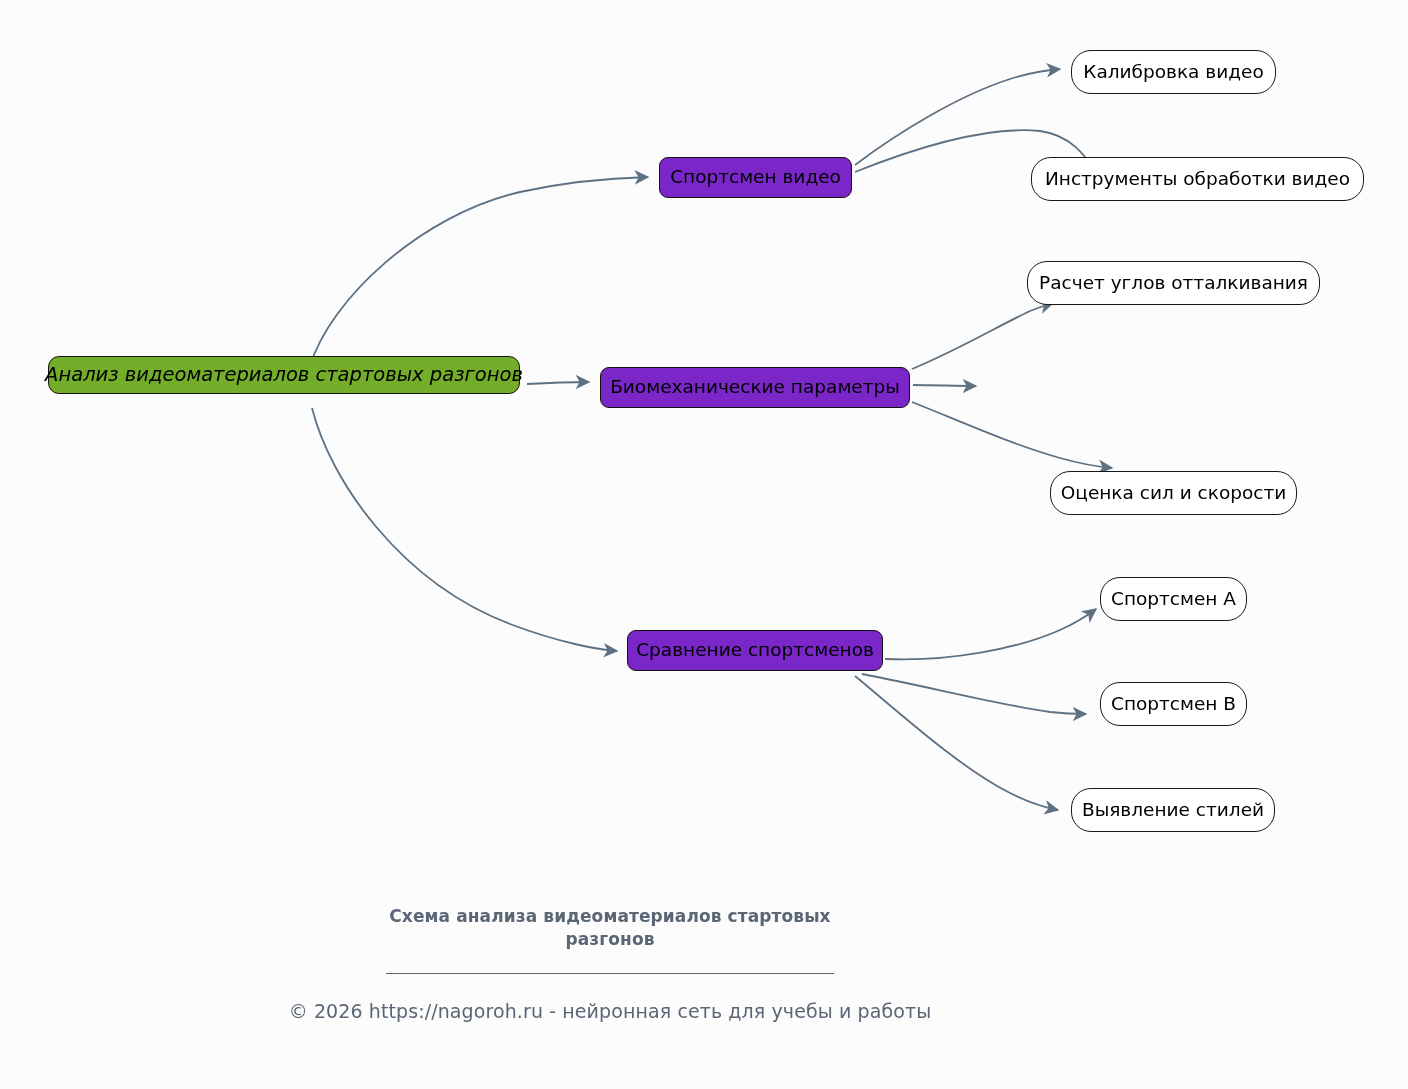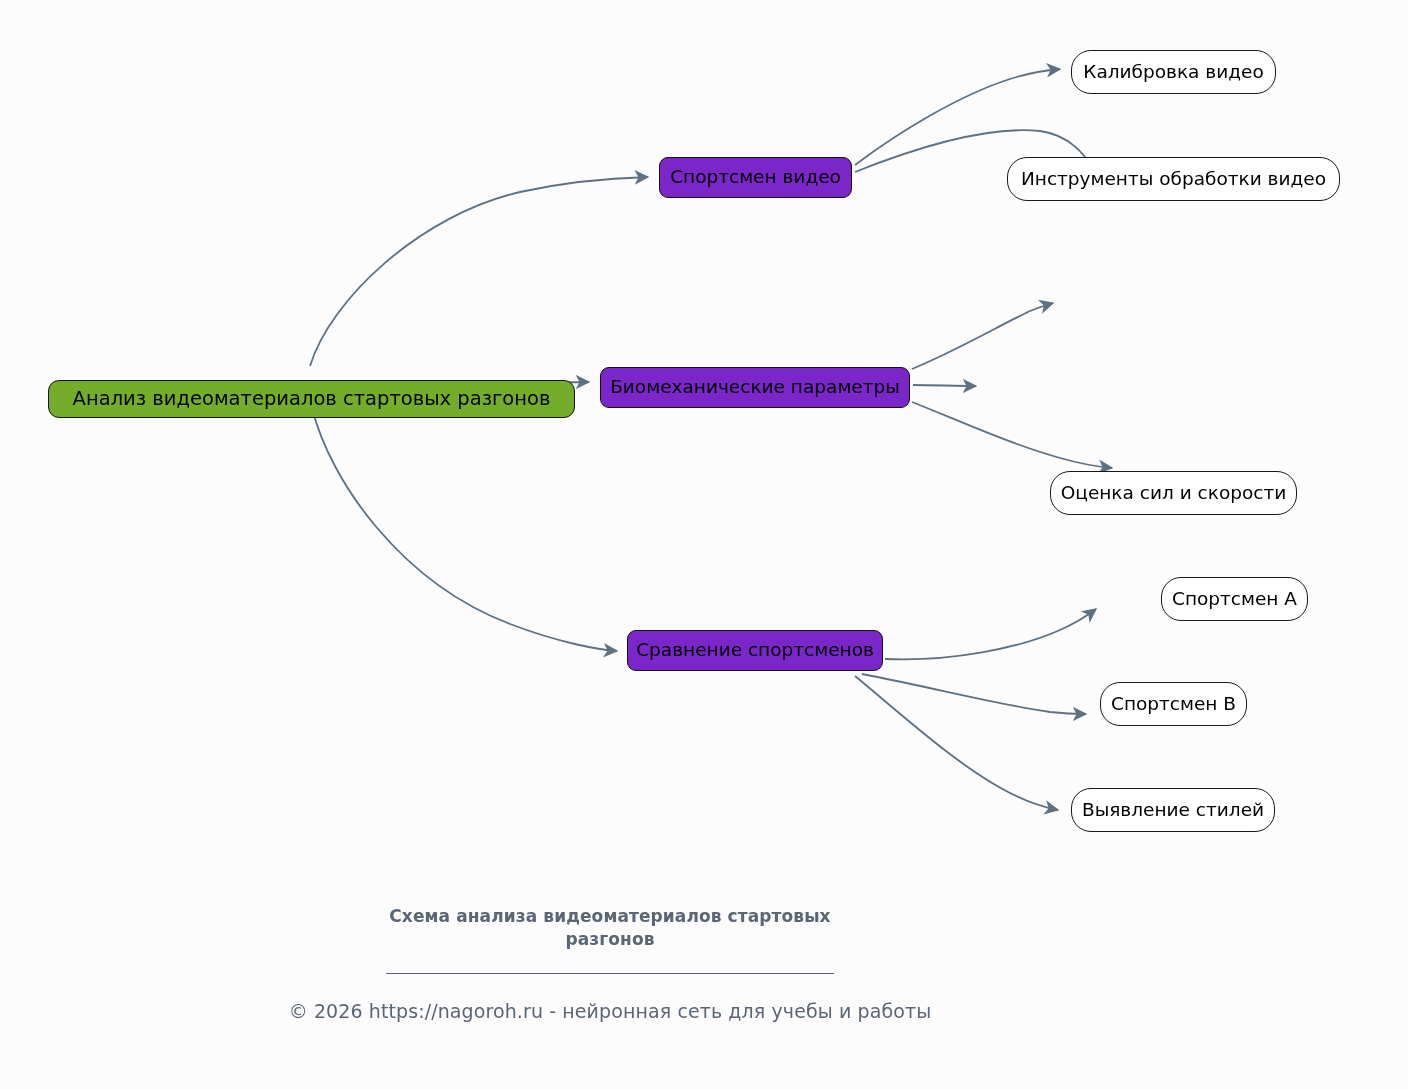--- a/index.html
+++ b/index.html
@@ -130,45 +130,48 @@
       <path d="M 912 402 C 960 421 1010 444 1060 458 C 1085 465 1100 467 1112 468"></path>
 
       <path d="M 885 659 C 950 662 1020 648 1060 630 C 1078 622 1088 615 1096 609"></path>
 
       <path d="M 862 674 C 930 687 1000 705 1050 712 C 1068 714 1078 714 1086 714"></path>
 
       <path d="M 855 676 C 900 713 960 768 1010 793 C 1032 804 1048 808 1058 810"></path>
     </g>
   </svg>
 
-  <div class="node node-root" style="left:48px; top:380px; width:527px; height:38px;">
+  <div class="node node-root" style="left:48px; top:356px; width:472px; height:38px;font-style:italic;">
     <span>Анализ видеоматериалов стартовых разгонов</span>
   </div>
 
   <div class="node node-branch" style="left:659px; top:157px; width:193px; height:41px;">
     <span>Спортсмен видео</span>
   </div>
   <div class="node node-leaf" style="left:1071px; top:50px; width:205px; height:44px;">
     <span>Калибровка видео</span>
   </div>
-  <div class="node node-leaf" style="left:1007px; top:157px; width:333px; height:44px;">
+  <div class="node node-leaf" style="left:1031px; top:157px; width:333px; height:44px;">
     <span>Инструменты обработки видео</span>
   </div>
 
   <div class="node node-branch" style="left:600px; top:367px; width:310px; height:41px;">
     <span>Биомеханические параметры</span>
+  </div>
+  <div class="node node-leaf" style="left:1027px; top:261px; width:293px; height:44px;">
+    <span>Расчет углов отталкивания</span>
   </div>
   <div class="node node-leaf" style="left:1050px; top:471px; width:247px; height:44px;">
     <span>Оценка сил и скорости</span>
   </div>
 
   <div class="node node-branch" style="left:627px; top:630px; width:256px; height:41px;">
     <span>Сравнение спортсменов</span>
   </div>
-  <div class="node node-leaf" style="left:1161px; top:577px; width:147px; height:44px;">
+  <div class="node node-leaf" style="left:1100px; top:577px; width:147px; height:44px;">
     <span>Спортсмен А</span>
   </div>
   <div class="node node-leaf" style="left:1100px; top:682px; width:147px; height:44px;">
     <span>Спортсмен B</span>
   </div>
   <div class="node node-leaf" style="left:1071px; top:788px; width:204px; height:44px;">
     <span>Выявление стилей</span>
   </div>
 
   <div id="footer">

